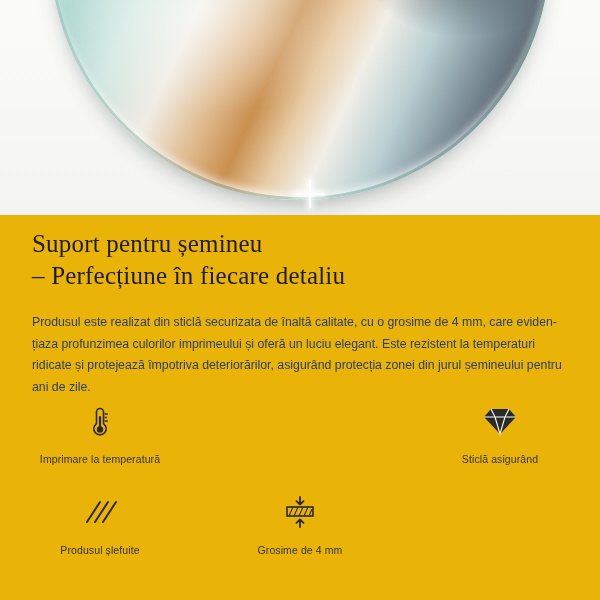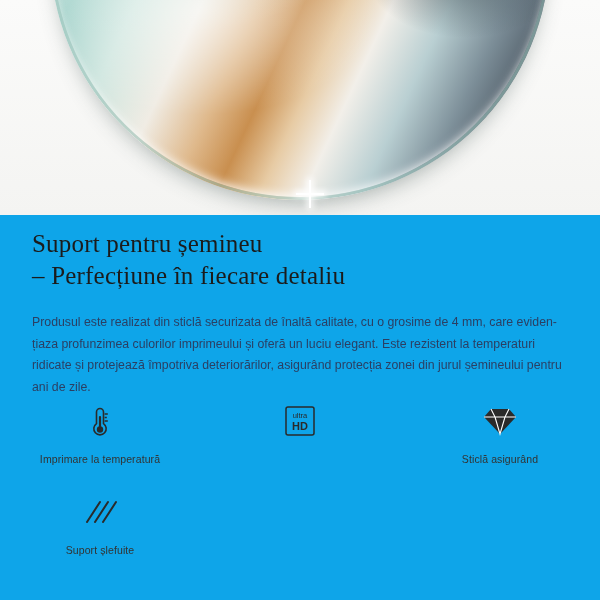--- a/index.html
+++ b/index.html
@@ -5,21 +5,21 @@
   * { box-sizing: border-box; margin: 0; padding: 0; }
   html, body {
     width: 600px; height: 600px;
     background: #ffffff;
     font-family: "Liberation Sans", sans-serif;
     overflow: hidden;
   }
   .page {
     position: relative;
     width: 600px; height: 600px;
-    background: #0ea5e9;
+    background: #eab308;
     overflow: hidden;
   }
 
   
   .hero {
     position: absolute;
     top: 0; left: 0;
     width: 600px; height: 215px;
     overflow: hidden;
     background: #f6f6f4;
@@ -167,27 +167,20 @@
           <path d="M15 5.5a3.5 3.5 0 0 1 3.5 3.5v11.6a6.2 6.2 0 1 1-7 0V9A3.5 3.5 0 0 1 15 5.5z"></path>
           <circle cx="15" cy="26.5" r="3.2" fill="#2a2a2a" stroke="none"></circle>
           <path d="M15 14v10.5" stroke-width="2.2" stroke-linecap="round"></path>
           <path d="M19.6 11h3.2M19.6 14.5h2.2M19.6 18h3.2"></path>
         </svg>
       </div>
       <div class="feature-label">Imprimare la temperatură</div>
     </div>
 
     <div class="feature">
-      <div class="feature-icon">
-        <svg width="34" height="32" viewBox="0 0 34 32">
-          <rect x="3" y="2" width="28" height="28" rx="2" fill="none" stroke="#2a2a2a" stroke-width="1.5"></rect>
-          <text x="17" y="13" font-family="Liberation Sans, sans-serif" font-size="7.5" fill="#2a2a2a" text-anchor="middle">ultra</text>
-          <text x="17" y="25" font-family="Liberation Sans, sans-serif" font-size="11" font-weight="bold" fill="#2a2a2a" text-anchor="middle">HD</text>
-        </svg>
-      </div>
     </div>
 
 
     <div class="feature">
       <div class="feature-icon">
         <svg width="36" height="30" viewBox="0 0 36 30">
           <path d="M9 3h18l7 8-16 17L2 11 9 3z" fill="#2a2a2a"></path>
           <path d="M9 3l4 8h10l4-8M2 11h32M13 11l5 17 5-17" fill="none" stroke="#ffffff" stroke-width="1.1"></path>
         </svg>
       </div>
@@ -195,18 +188,29 @@
     </div>
 
     <div class="feature">
       <div class="feature-icon">
         <svg width="34" height="28" viewBox="0 0 34 28" stroke="#2a2a2a" stroke-width="2" stroke-linecap="round">
           <path d="M4 24L17 4"></path>
           <path d="M12 24L25 4"></path>
           <path d="M20 24L33 4"></path>
         </svg>
       </div>
-      <div class="feature-label">Suport șlefuite</div>
-    </div>
-
+      <div class="feature-label">Produsul șlefuite</div>
+    </div>
+
+    <div class="feature">
+      <div class="feature-icon">
+        <svg width="34" height="34" viewBox="0 0 34 34">
+          <path d="M17 2v6M13.5 6.2 17 9.5 20.5 6.2" fill="none" stroke="#2a2a2a" stroke-width="1.8" stroke-linecap="round" stroke-linejoin="round"></path>
+          <rect x="4" y="12" width="26" height="9" fill="none" stroke="#2a2a2a" stroke-width="1.6"></rect>
+          <path d="M6 21l4-9M11 21l4-9M16 21l4-9M21 21l4-9M26 21l3-7" stroke="#2a2a2a" stroke-width="1.1"></path>
+          <path d="M17 32v-6M13.5 27.8 17 24.5l3.5 3.3" fill="none" stroke="#2a2a2a" stroke-width="1.8" stroke-linecap="round" stroke-linejoin="round"></path>
+        </svg>
+      </div>
+      <div class="feature-label">Grosime de 4 mm</div>
+    </div>
 
   </div>
 </div>
 
 </body></html>

